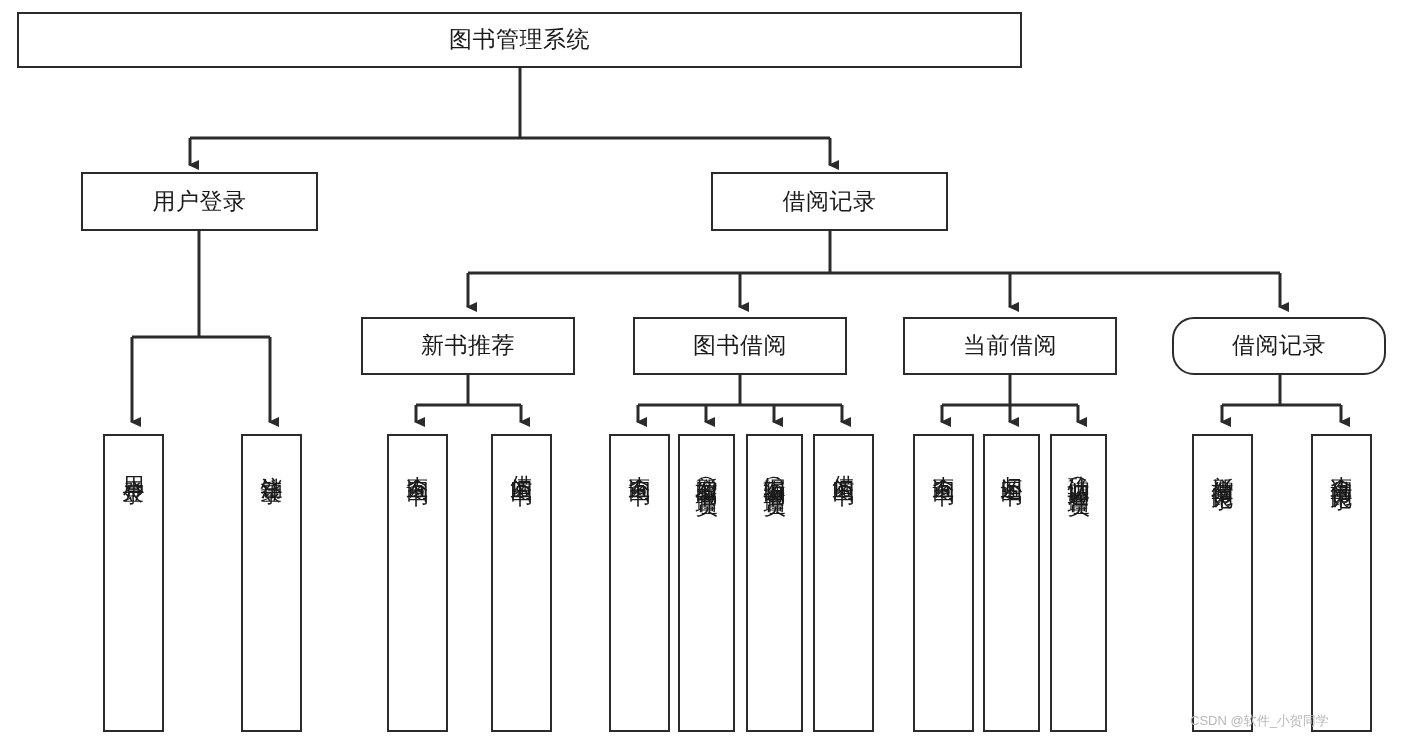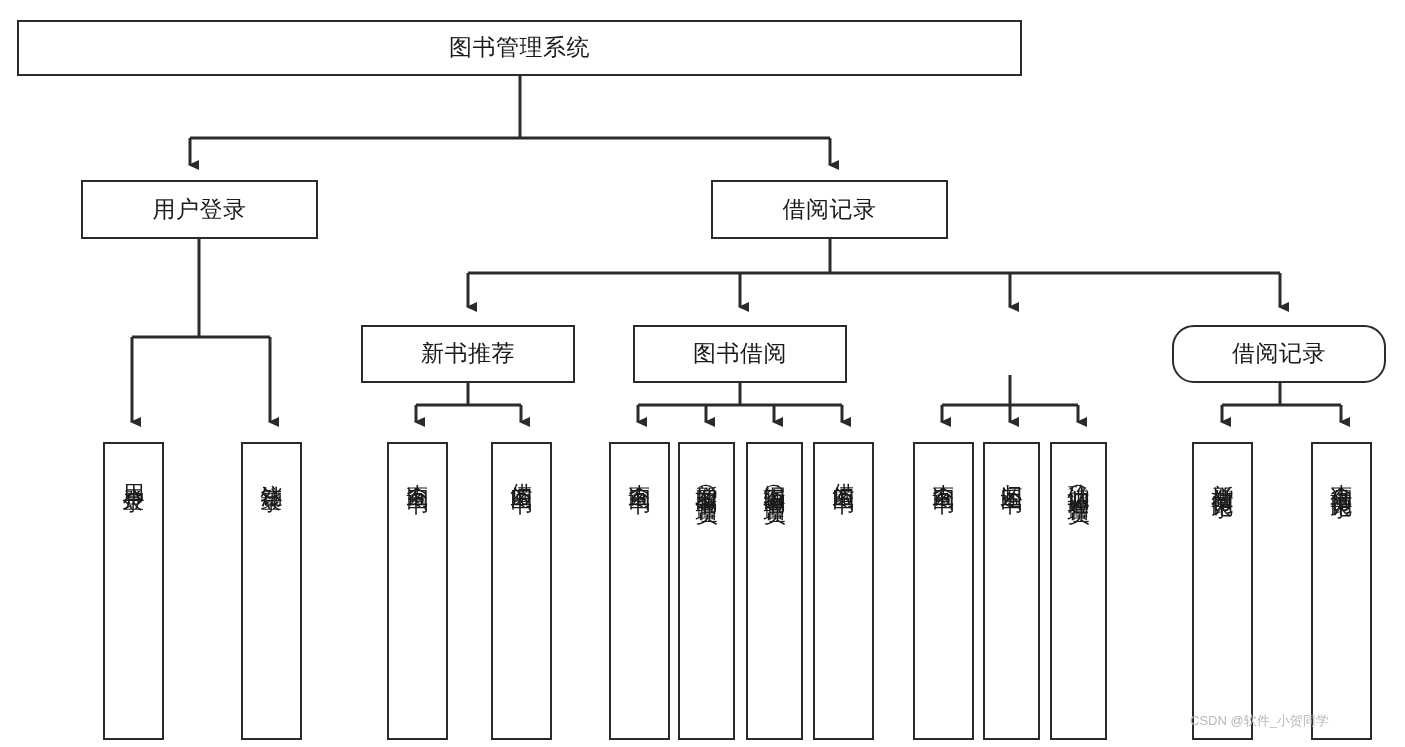--- a/index.html
+++ b/index.html
@@ -28,21 +28,20 @@
   .node {
     position: absolute;
     box-sizing: border-box;
     background: #ffffff;
     border: 2.5px solid #2b2b2b;
     display: flex;
     align-items: center;
     justify-content: center;
     color: #1a1a1a;
     z-index: 2;
-    margin-top: 8px;
   }
   .node .lbl {
     display: block;
     text-align: center;
     line-height: 1.28;
     letter-spacing: 0.5px;
   }
   .node.horiz .lbl {
     writing-mode: horizontal-tb;
     font-size: 23px;
@@ -136,20 +135,23 @@
   <div class="node horiz" style="left:711px; top:172px; width:237px; height:59px;">
     <span class="lbl">借阅记录</span>
   </div>
 
   <div class="node horiz" style="left:361px; top:317px; width:214px; height:58px;">
     <span class="lbl">新书推荐</span>
   </div>
   <div class="node horiz" style="left:633px; top:317px; width:214px; height:58px;">
     <span class="lbl">图书借阅</span>
   </div>
+  <div class="node horiz" style="left:903px; top:317px; width:214px; height:58px;">
+    <span class="lbl">当前借阅</span>
+  </div>
   <div class="node horiz" style="left:1172px; top:317px; width:214px; height:58px;border-radius:22px;">
     <span class="lbl">借阅记录</span>
   </div>
 
   <div class="node vert" style="left:103px; top:434px; width:61px; height:298px;">
     <span class="lbl">用户登录</span>
   </div>
   <div class="node vert" style="left:241px; top:434px; width:61px; height:298px;">
     <span class="lbl">注销登录</span>
   </div>

